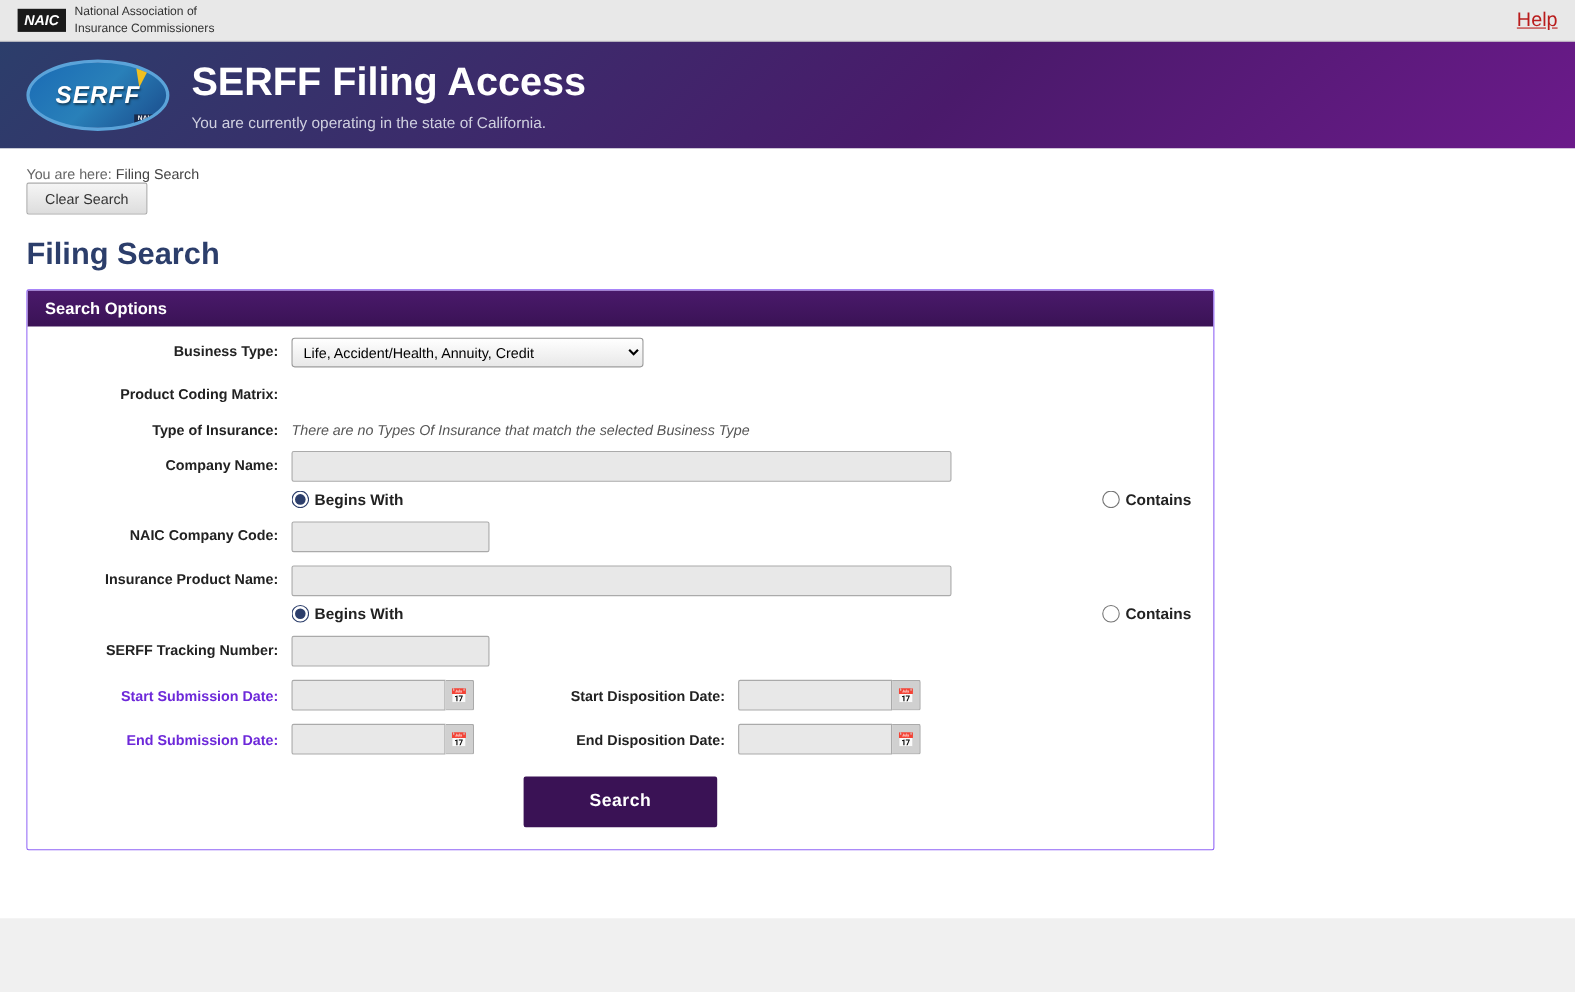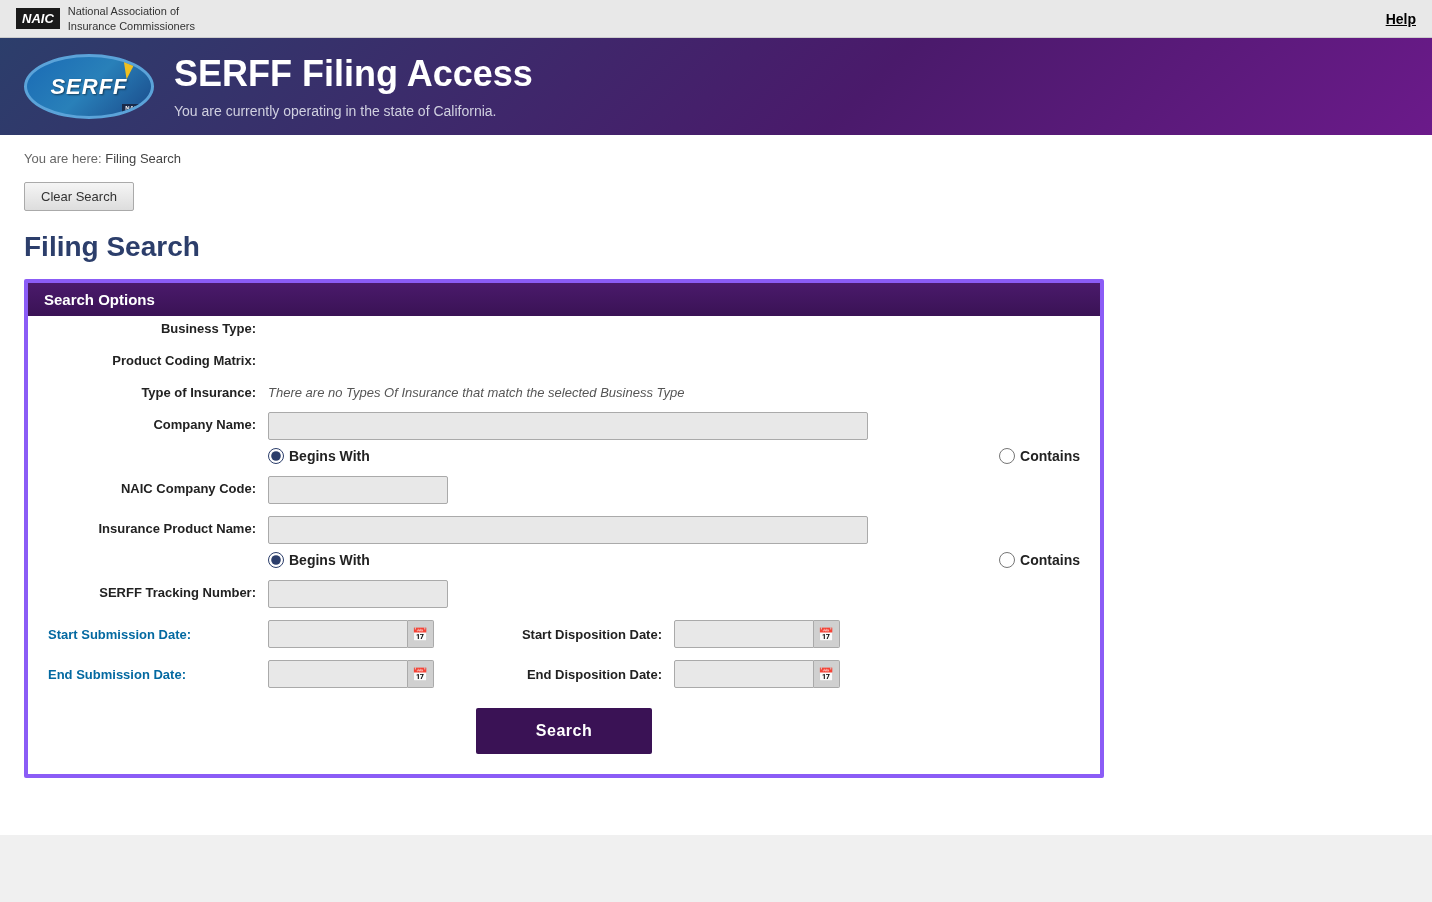--- a/index.html
+++ b/index.html
@@ -27,25 +27,24 @@
       font-size: 13px;
       padding: 3px 6px;
       font-style: italic;
     }
     .naic-text {
       font-size: 11px;
       color: #333;
       line-height: 1.3;
     }
     .help-link {
-      color: #000000;
+      color: #b91c1c;
       text-decoration: underline;
       cursor: pointer;
-      font-size: 14px;
-      font-weight: bold;
+      font-size: 18px;
     }
 
     
     .header-banner {
       background: linear-gradient(135deg, #2c3e6b 0%, #4a1a6b 60%, #6b1a8a 100%);
       padding: 16px 24px;
       display: flex;
       align-items: center;
       gap: 20px;
     }
@@ -113,21 +112,20 @@
     
     .content-area {
       background: white;
       min-height: 700px;
       padding: 16px 24px 40px 24px;
     }
 
     .breadcrumb {
       color: #666;
       font-size: 13px;
-      margin-bottom: 16px;
     }
     .breadcrumb span.here { color: #444; }
 
     .clear-search-btn {
       background: linear-gradient(to bottom, #f5f5f5, #ddd);
       border: 1px solid #aaa;
       padding: 6px 16px;
       font-size: 13px;
       cursor: pointer;
       color: #333;
@@ -137,35 +135,35 @@
 
     .page-title {
       font-size: 28px;
       font-weight: bold;
       color: #2c3e6b;
       margin-bottom: 16px;
     }
 
     
     .search-box {
-      border: 4px solid #8b5cf6;
+      border: 1px solid #8b5cf6;
       border-radius: 2px;
       overflow: hidden;
       max-width: 1080px;
     }
     .search-box-header {
       background: linear-gradient(to bottom, #4a1a6b, #3a1255);
       color: white;
       padding: 8px 16px;
       font-size: 15px;
       font-weight: bold;
     }
     .search-box-body {
       background: white;
-      padding: 0 20px 20px 20px;
+      padding: 10px 20px 20px 20px;
     }
 
     
     .form-row {
       display: flex;
       align-items: flex-start;
       margin-bottom: 12px;
     }
     .form-label {
       text-align: right;
@@ -253,25 +251,26 @@
       align-items: center;
       margin-bottom: 12px;
       gap: 0;
     }
     .date-col {
       display: flex;
       align-items: center;
       gap: 0;
     }
     .date-label {
+      text-align: right;
       width: 220px;
       min-width: 220px;
       padding-right: 12px;
       font-weight: bold;
-      color: #0369a1;
+      color: #6d28d9;
       font-size: 13px;
     }
     .date-input-wrap {
       display: flex;
       align-items: center;
       gap: 0;
     }
     .date-input {
       padding: 4px 6px;
       border: 1px solid #aaa;
@@ -369,20 +368,28 @@
   
   <h1 class="page-title">Filing Search</h1>
 
   
   <div class="search-box">
     <div class="search-box-header">Search Options</div>
     <div class="search-box-body">
 
       <div class="form-row">
         <div class="form-label">Business Type:</div>
+        <div class="form-control-area">
+          <select class="form-select">
+            <option>Life, Accident/Health, Annuity, Credit</option>
+            <option>Property &amp; Casualty</option>
+            <option>Title</option>
+            <option>Workers Compensation</option>
+          </select>
+        </div>
       </div>
 
       <div class="form-row">
         <div class="form-label">Product Coding Matrix:</div>
       </div>
 
       <div class="form-row">
         <div class="form-label">Type of Insurance:</div>
         <div class="form-control-area">
           <span class="insurance-type-msg">There are no Types Of Insurance that match the selected Business Type</span>

